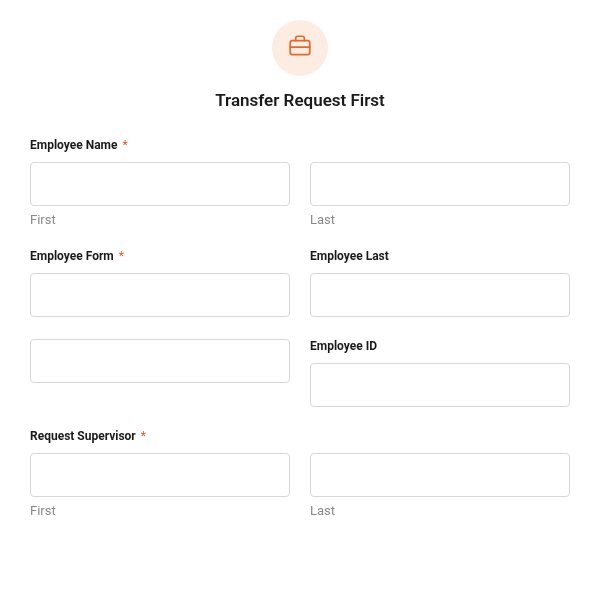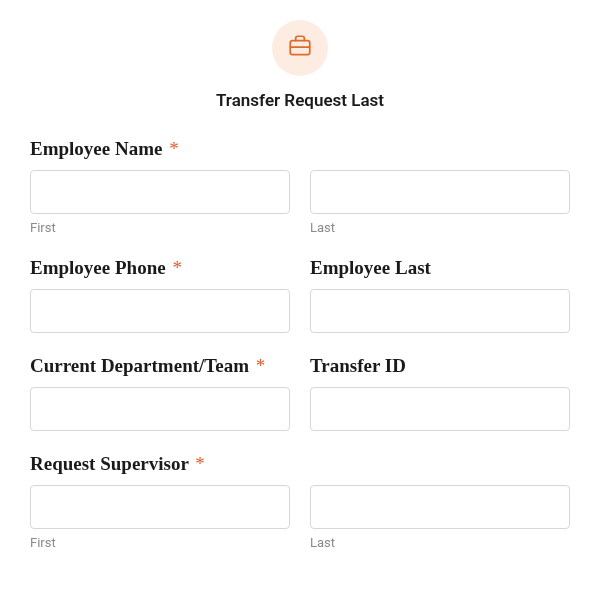--- a/index.html
+++ b/index.html
@@ -43,25 +43,24 @@
   }
   .field {
     flex: 1;
     display: flex;
     flex-direction: column;
   }
   .field.full {
     flex: 1;
   }
   .label {
-    font-size: 19px;
+    font-size: 12px;
     font-weight: 700;
     color: #1a1a1a;
     margin-bottom: 10px;
-    font-family: Liberation Serif, serif;
   }
   .req {
     color: #e05a2b;
     font-weight: 400;
     margin-left: 2px;
   }
   .input {
     width: 100%;
     height: 44px;
     border: 1px solid #d7d7d7;
@@ -91,21 +90,21 @@
 <div class="header">
   <div class="icon-circle">
     <span>
       <svg width="26" height="26" viewBox="0 0 24 24" fill="none" stroke="#e06a2b" stroke-width="1.6" stroke-linecap="round" stroke-linejoin="round">
         <rect x="3" y="7" width="18" height="13" rx="2"></rect>
         <path d="M8 7V5a2 2 0 0 1 2-2h4a2 2 0 0 1 2 2v2"></path>
         <line x1="3" y1="13" x2="21" y2="13"></line>
       </svg>
     </span>
   </div>
-  <div class="form-title">Transfer Request Last</div>
+  <div class="form-title">Transfer Request First</div>
 </div>
 
 <div class="form-body">
 
   <div class="field full">
     <div class="label">
       <span>Employee Name</span>
       <span class="req">*</span>
     </div>
     <div class="name-pair">
@@ -116,44 +115,40 @@
       <div class="name-col">
         <input class="input" value="" style="">
         <div class="sublabel">Last</div>
       </div>
     </div>
   </div>
 
   <div class="row">
     <div class="field">
       <div class="label">
-        <span>Employee Phone</span>
+        <span>Employee Form</span>
         <span class="req">*</span>
       </div>
       <input class="input" value="" style="">
     </div>
     <div class="field">
       <div class="label">
         <span>Employee Last</span>
       </div>
       <input class="input" value="" style="">
     </div>
   </div>
 
   <div class="row">
     <div class="field">
-      <div class="label">
-        <span>Current Department/Team</span>
-        <span class="req">*</span>
-      </div>
       <input class="input" value="" style="">
     </div>
     <div class="field">
       <div class="label">
-        <span>Transfer ID</span>
+        <span>Employee ID</span>
       </div>
       <input class="input" value="" style="">
     </div>
   </div>
 
   <div class="field full">
     <div class="label">
       <span>Request Supervisor</span>
       <span class="req">*</span>
     </div>

